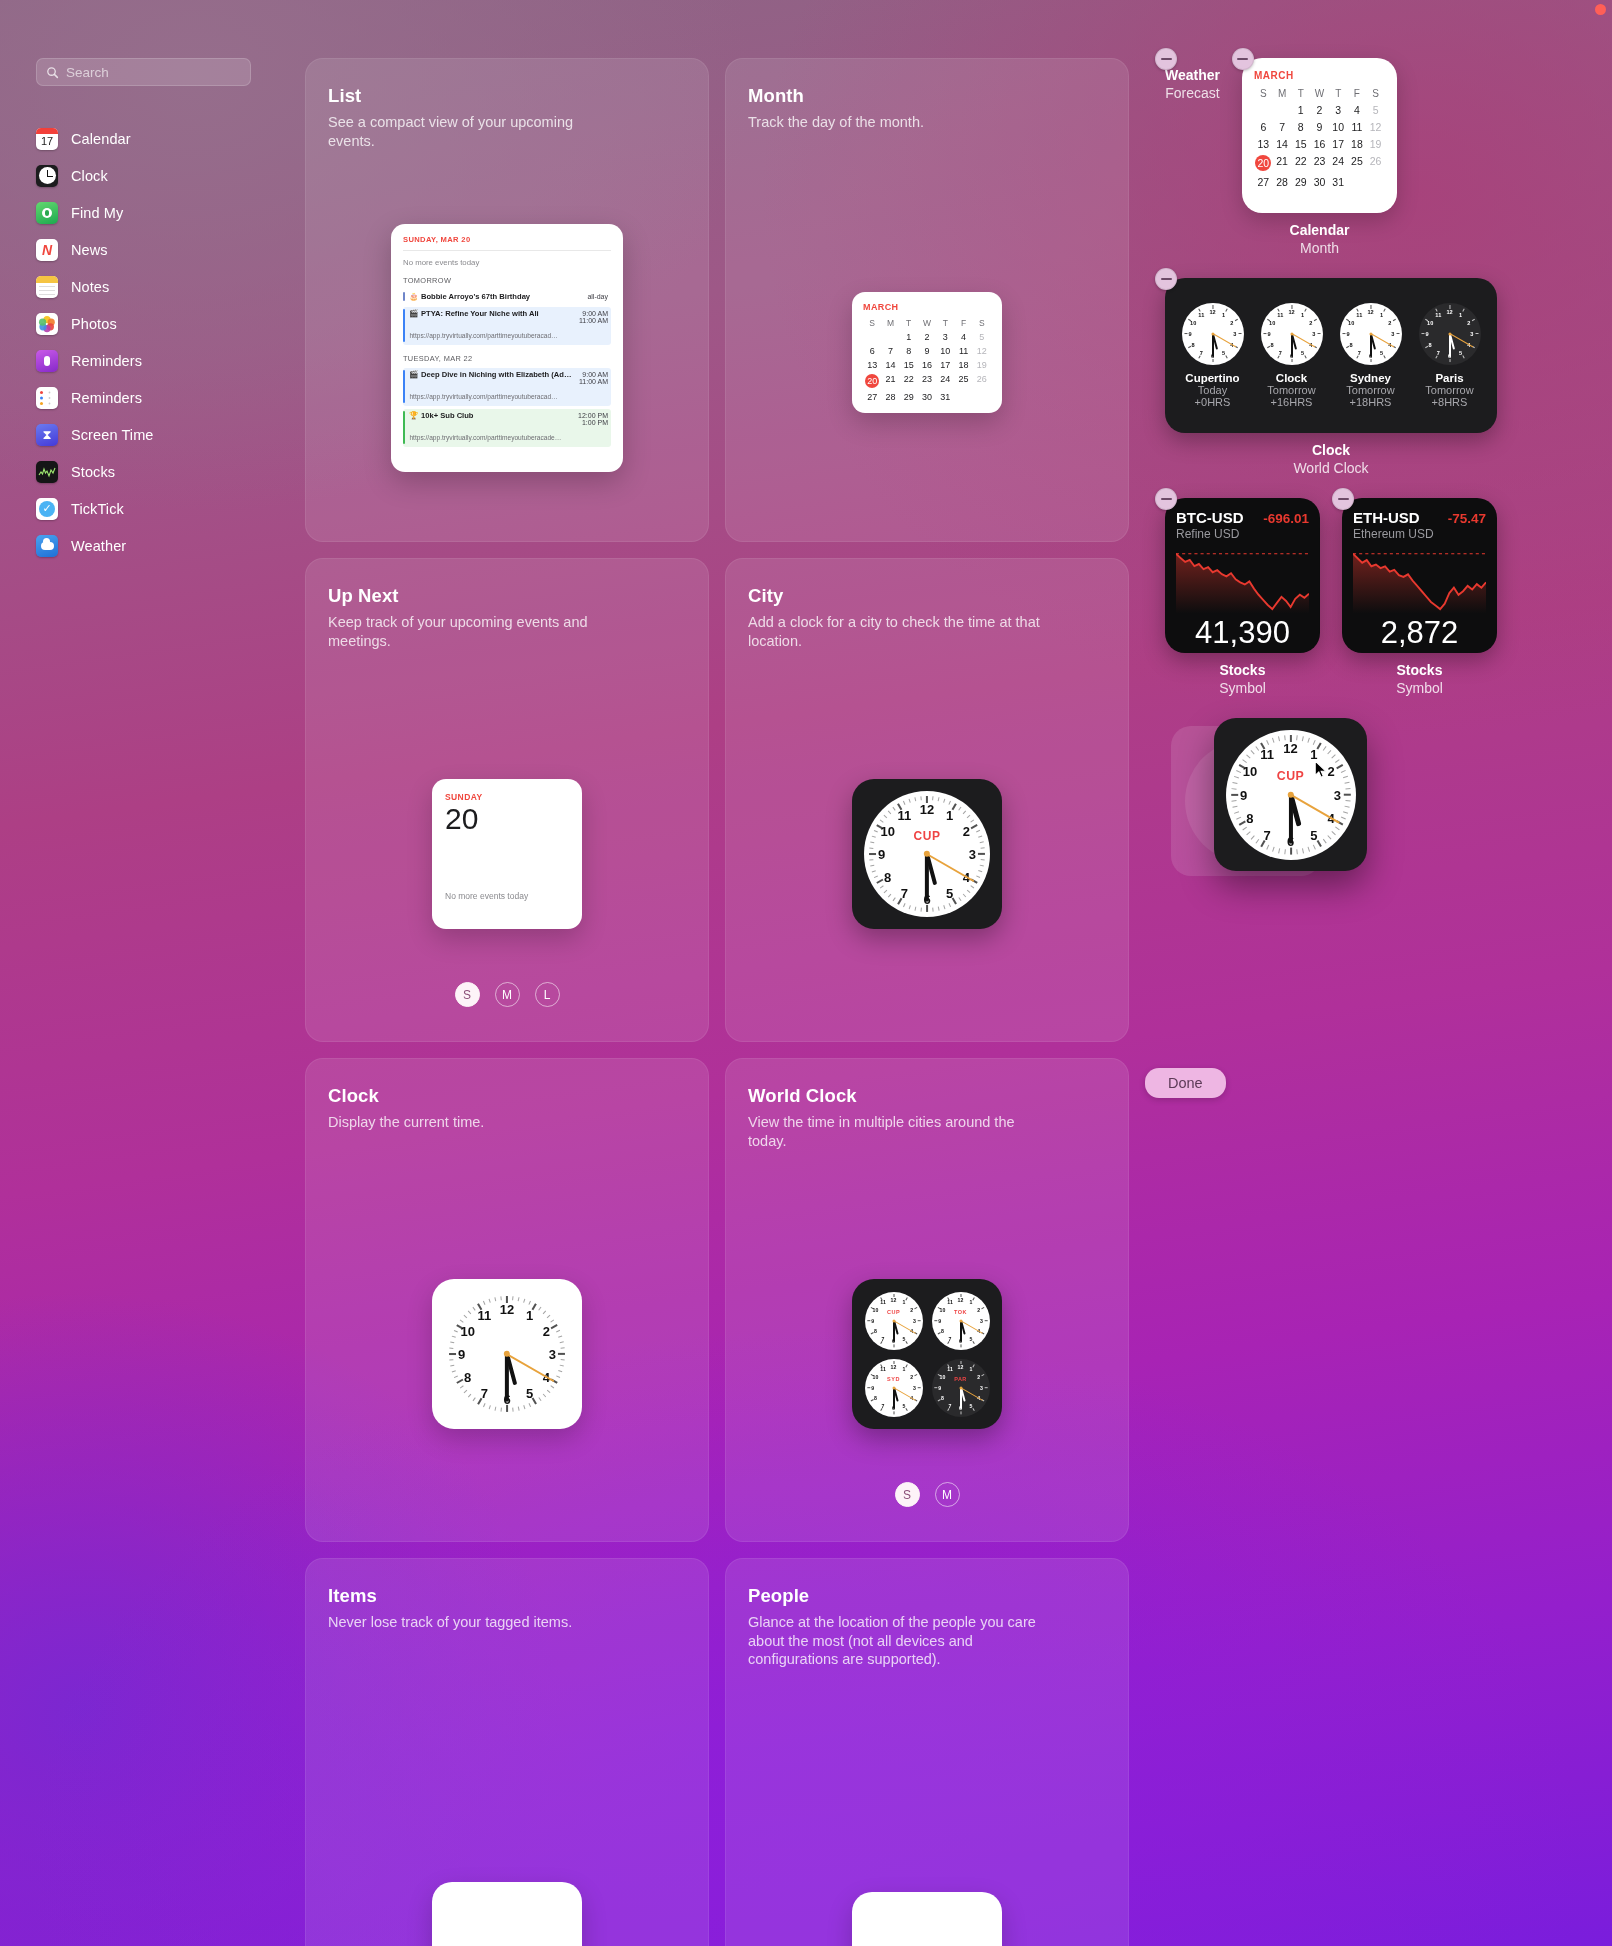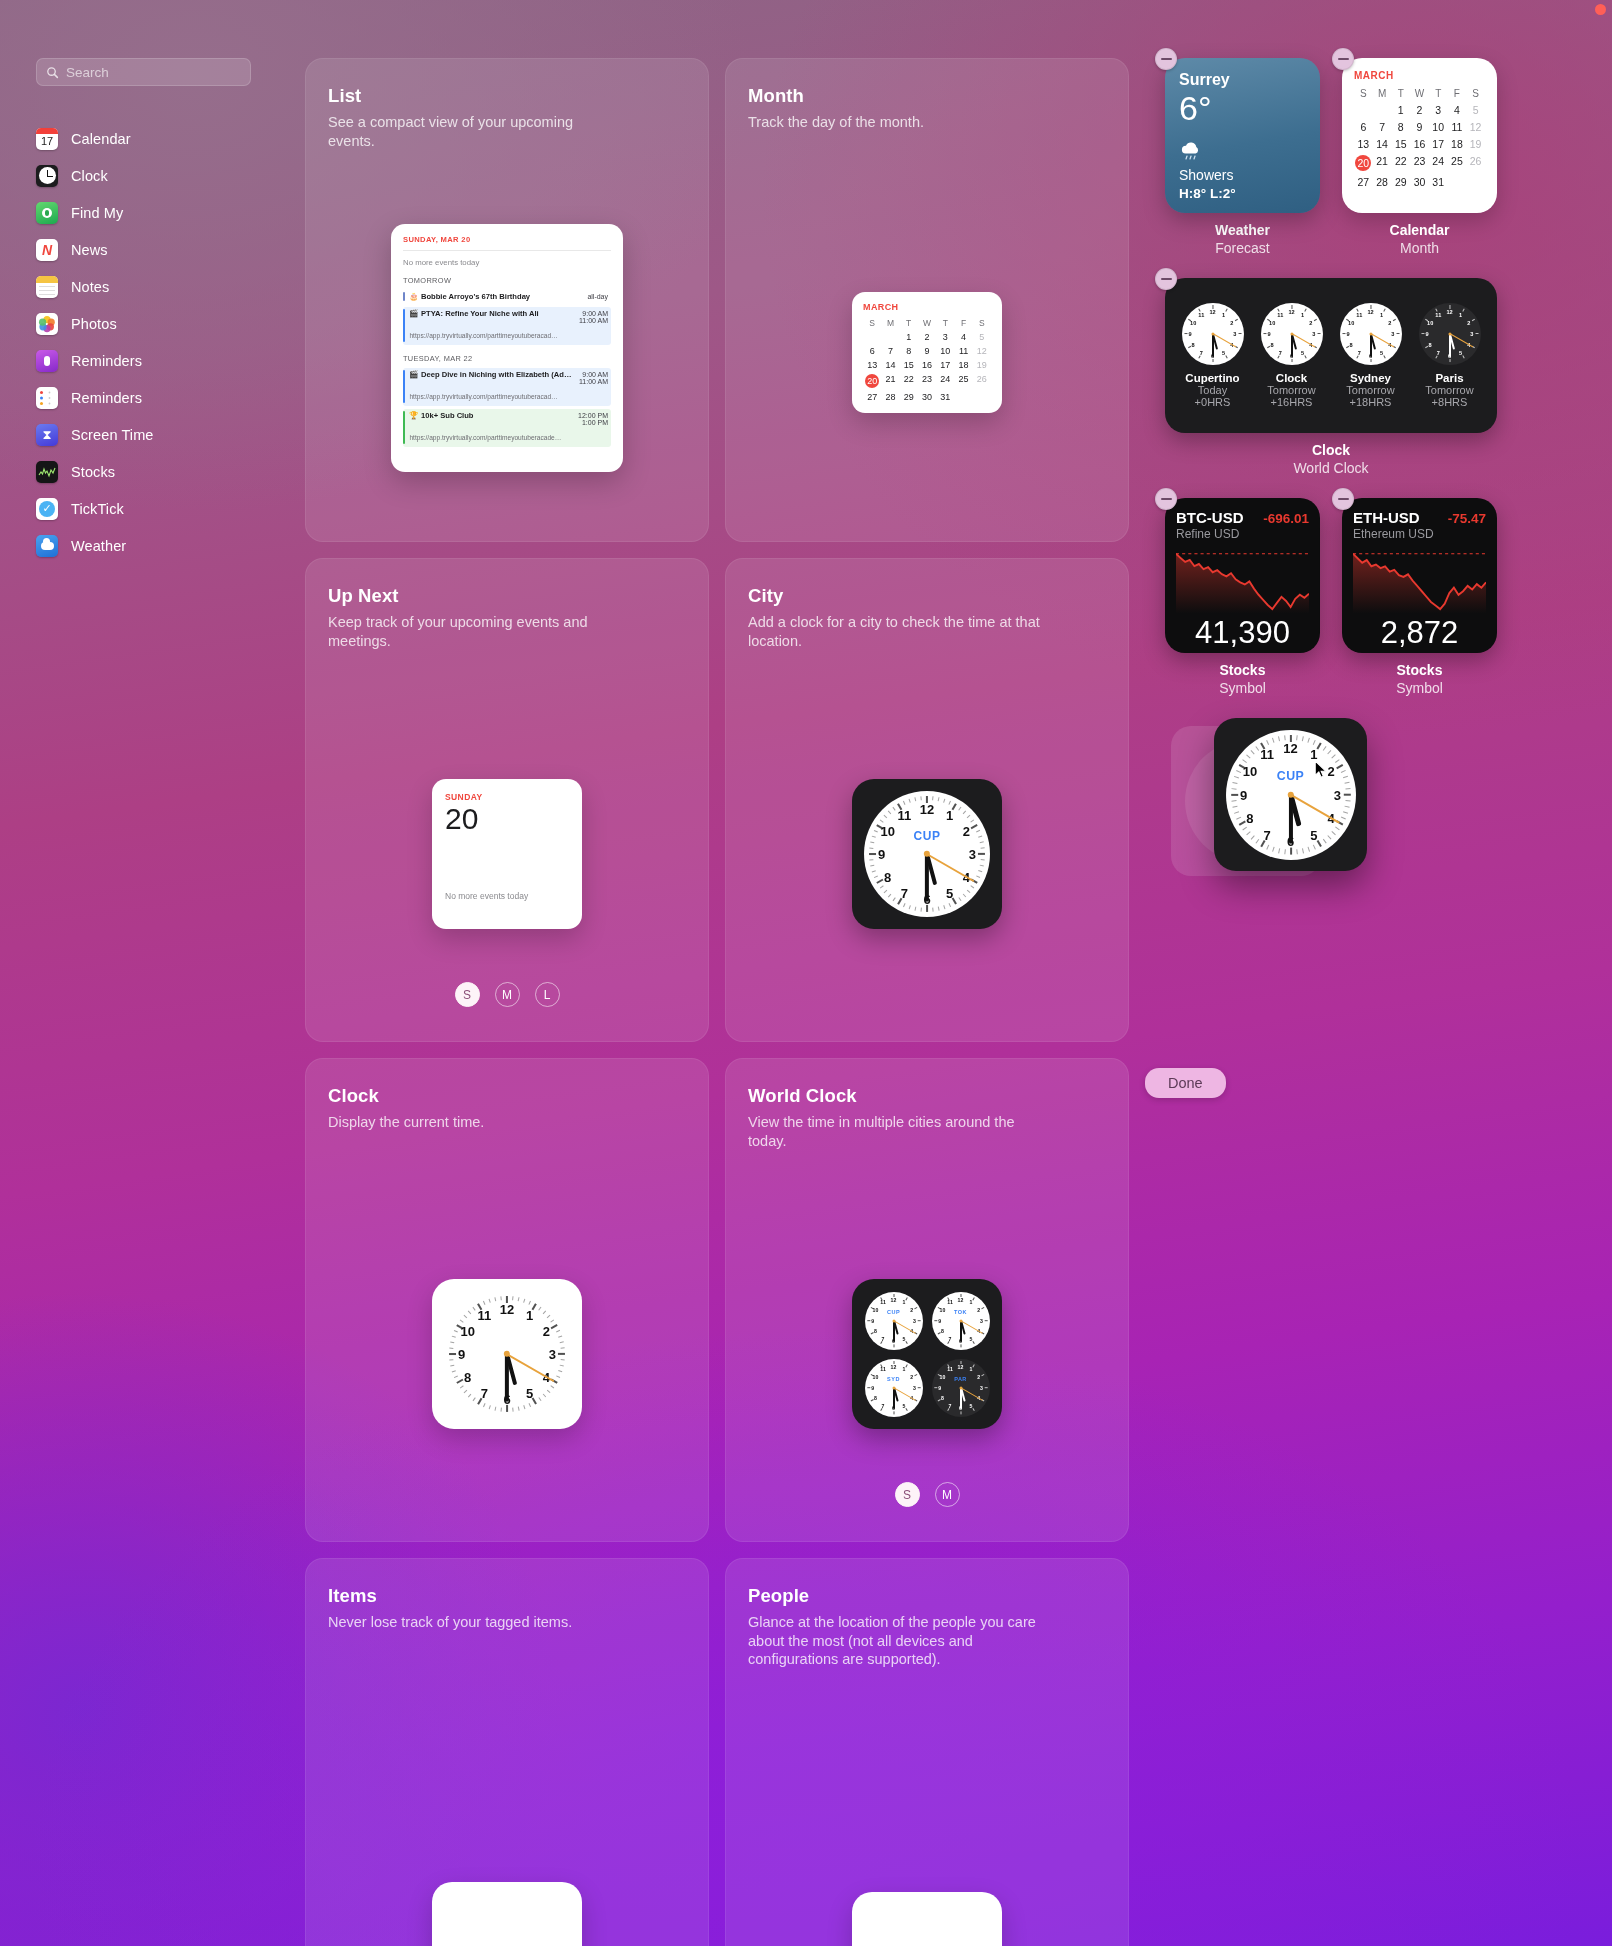--- a/index.html
+++ b/index.html
@@ -187,21 +187,21 @@
   .clock .tickring { position:absolute; inset:4%; border-radius:50%; }
   .clock .tick { position:absolute; left:50%; top:0; background:#333; transform-origin: 50% 0; }
   .clock.dark .tick { background:#ddd; }
   .clock .hand { position:absolute; left:50%; bottom:50%; transform-origin: 50% 100%; border-radius:2px; }
   .clock .hh { background:#111; } .clock.dark .hh { background:#fff; }
   .clock .mh { background:#111; } .clock.dark .mh { background:#fff; }
   .clock .sh { background:#e8a33d; }
   .clock .pivot { position:absolute; left:50%; top:50%; width:5px;height:5px;border-radius:50%;
      background:#e8a33d; transform:translate(-50%,-50%); }
   .clock .citylabel { position:absolute; left:50%; top:30%; transform:translateX(-50%);
-     font-size:9px; font-weight:600; color:#3b82f6; letter-spacing:.5px; }
+     font-size:9px; font-weight:600; color:#ef4444; letter-spacing:.5px; }
 
   
   .stack { position: absolute; right: 0; top: 0; width: 467px; height: 100%; padding: 58px 40px 0 20px; }
   .stack-row { display:flex; gap: 22px; margin-bottom: 22px; }
   .stack-item { position: relative; }
   .minus {
     position: absolute; left: -10px; top: -10px; width: 22px; height: 22px; border-radius: 50%;
     background: #e3c4de; border: 1px solid rgba(0,0,0,.07);
     display:flex; align-items:center; justify-content:center; z-index: 5;
     box-shadow: 0 1px 3px rgba(0,0,0,.25);
@@ -868,36 +868,20 @@
   </div>
 </div>
 
 <div class="stack">
 
   <div class="stack-row">
     <div class="stack-item">
       <div class="minus">
           <i></i>
         </div>
-      <div class="w-weather">
-        <div class="city">Surrey</div>
-        <div class="temp">6°</div>
-        <div class="wic">
-          <svg width="26" height="20" viewBox="0 0 26 20">
-            <path d="M6.6 12.5a3.9 3.9 0 0 1 .4-7.8 5.4 5.4 0 0 1 10.3 1.3 3.6 3.6 0 0 1-.6 6.5z" fill="#fff"></path>
-            <g stroke="#cfe3f2" stroke-width="1.2" stroke-linecap="round">
-              <line x1="8" y1="15" x2="7" y2="18"></line>
-                <line x1="12" y1="15" x2="11" y2="18"></line>
-                <line x1="16" y1="15" x2="15" y2="18"></line>
-            </g>
-          </svg>
-        </div>
-        <div class="cond">Showers</div>
-        <div class="hl">H:8° L:2°</div>
-      </div>
       <div class="stack-caption">
         <div class="c1">Weather</div>
         <div class="c2">Forecast</div>
       </div>
     </div>
 
     <div class="stack-item">
       <div class="minus">
           <i></i>
         </div>

